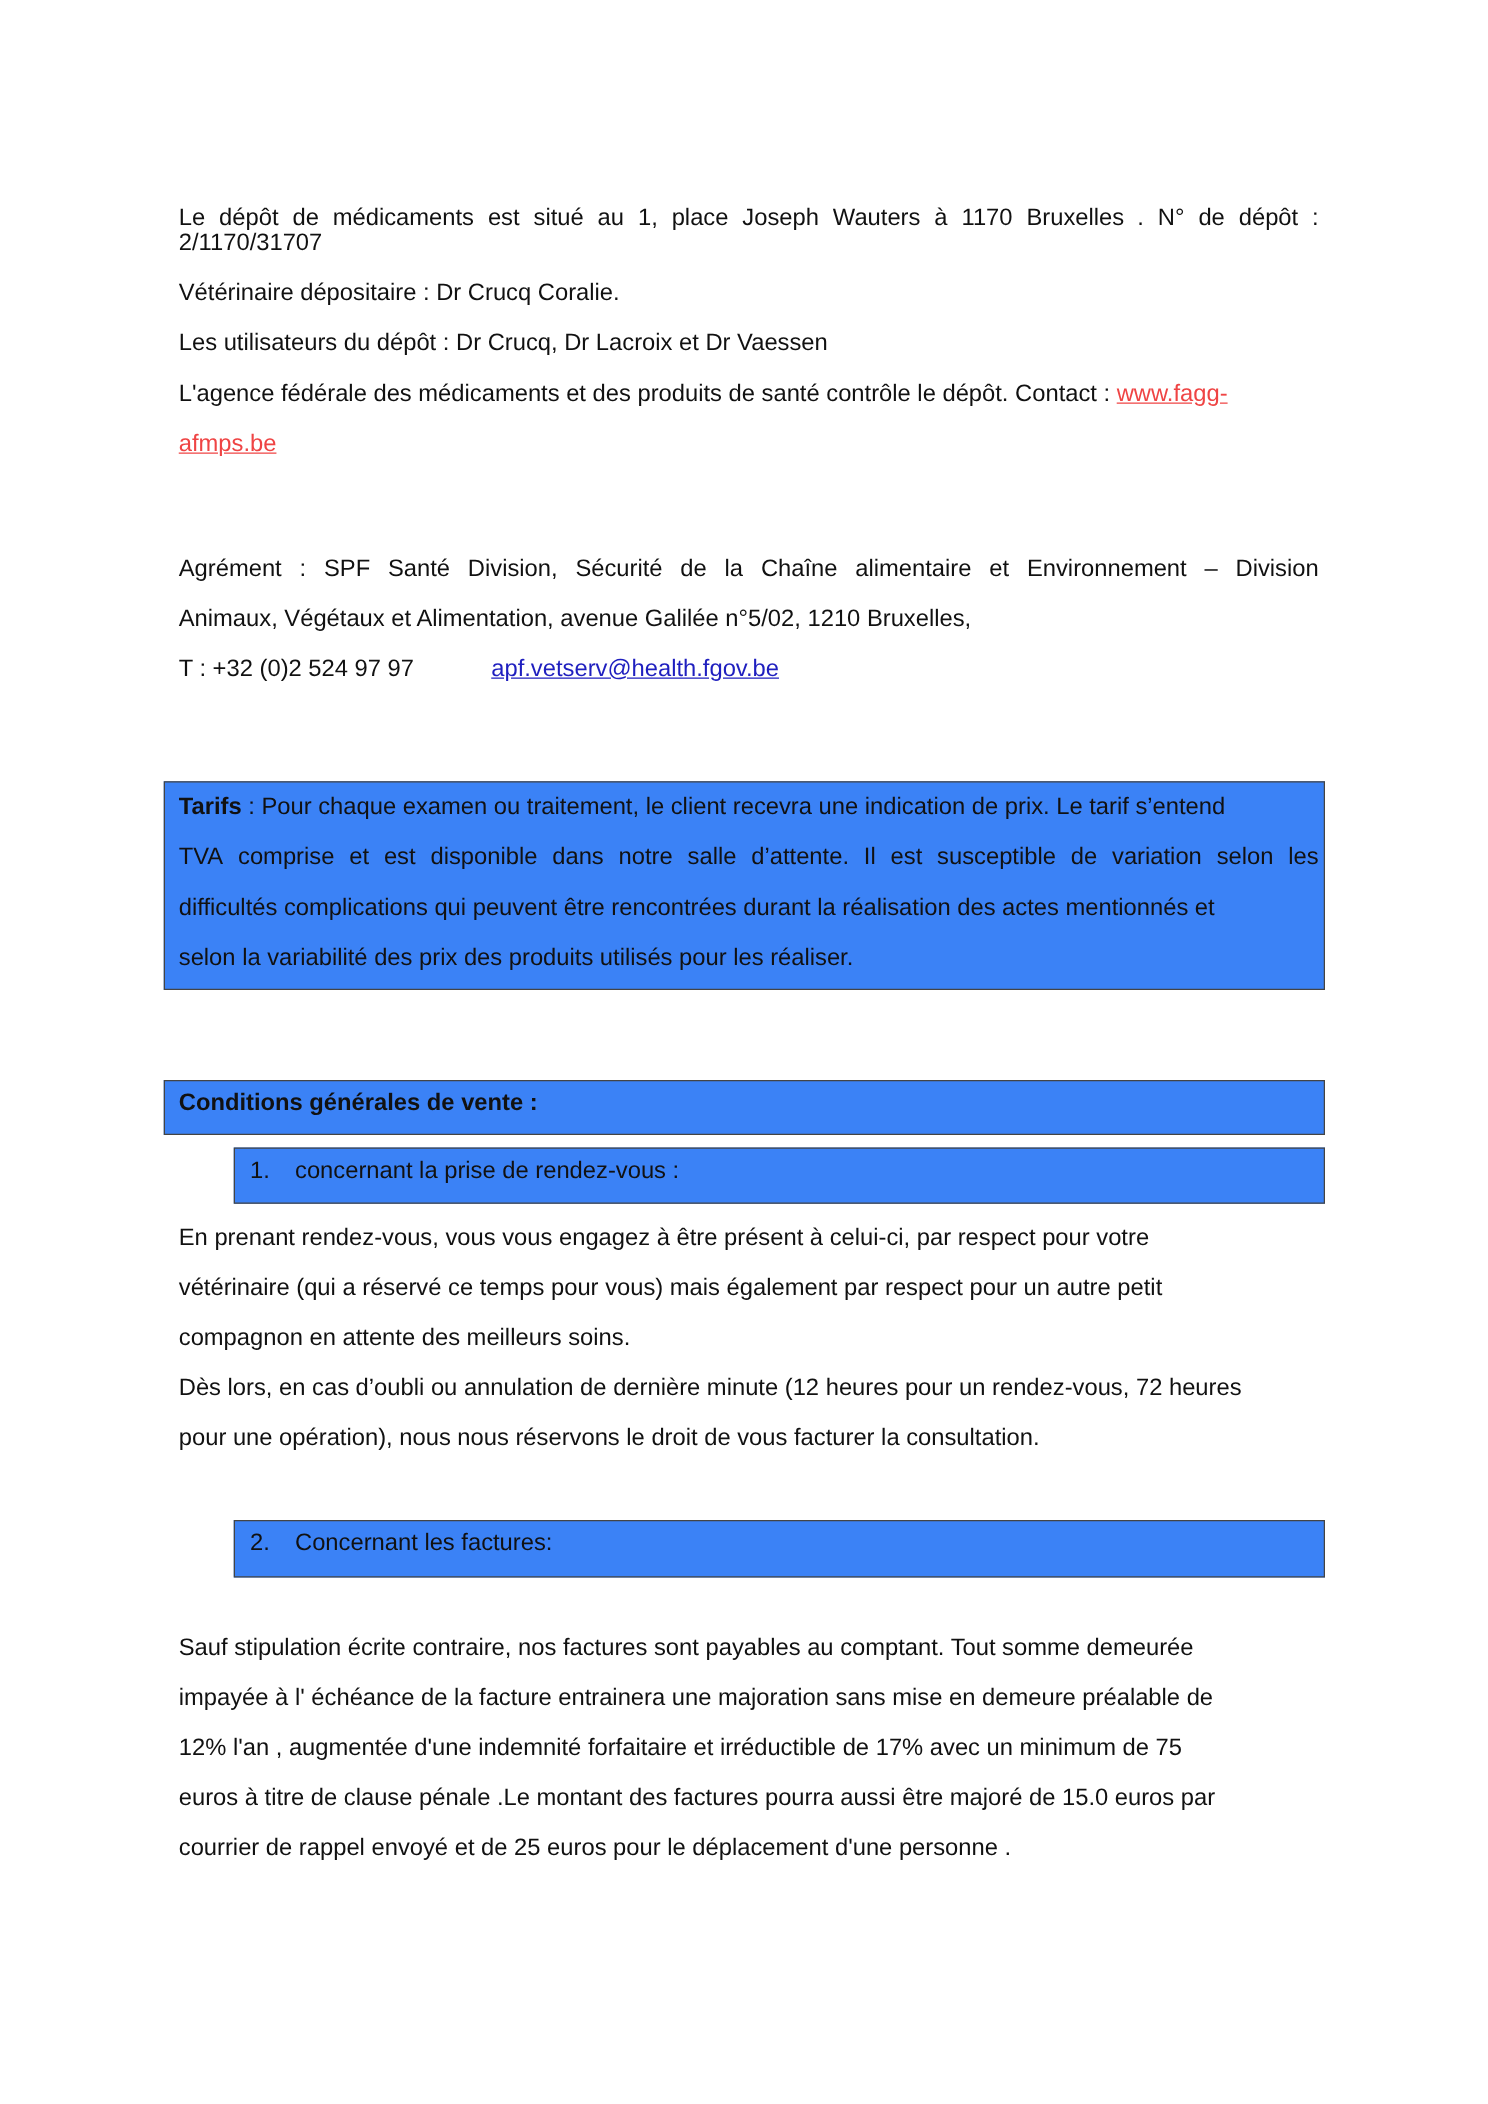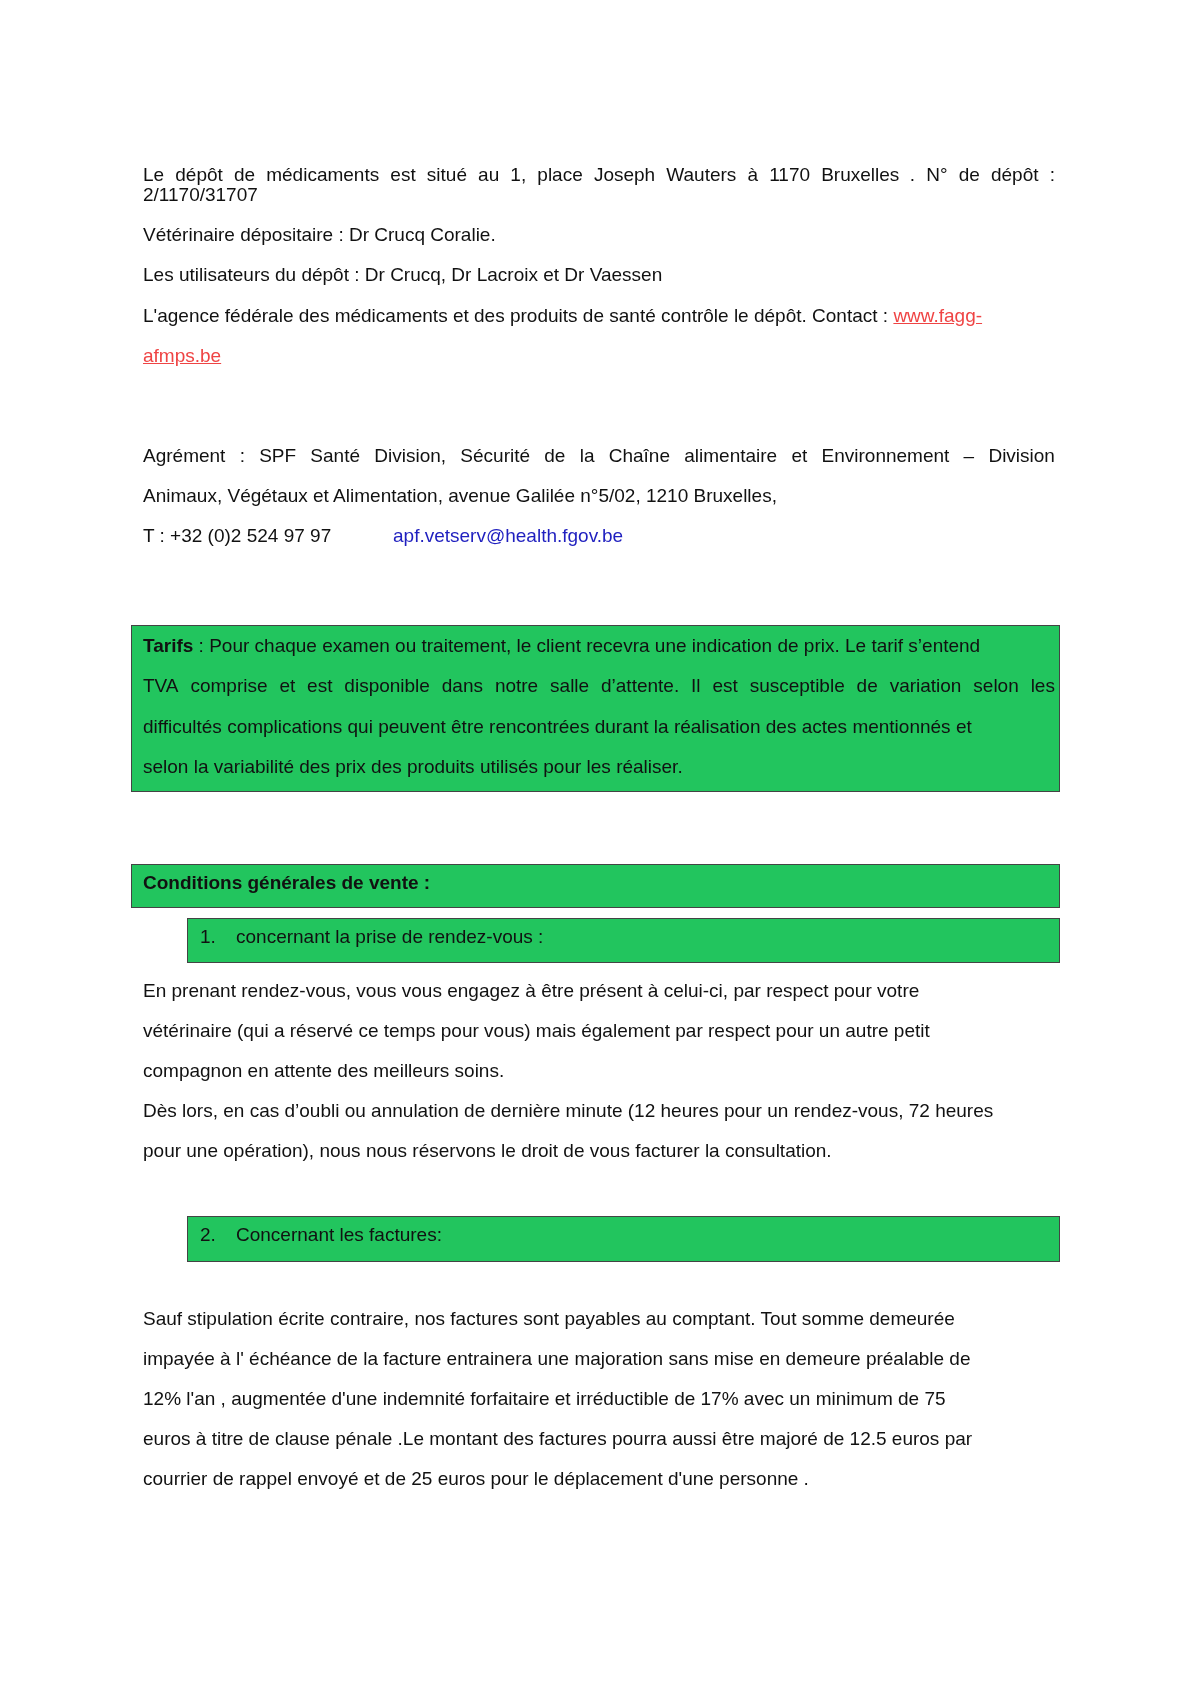--- a/index.html
+++ b/index.html
@@ -4,25 +4,25 @@
 <style>
   html, body { margin: 0; padding: 0; background: #ffffff; }
   body {
     width: 1190px; height: 1683px; position: relative; overflow: hidden;
     font-family: "Liberation Sans", sans-serif; color: #111111;
     font-size: 19px;
   }
   .line { position: absolute; left: 143px; white-space: nowrap; line-height: 24px; }
   .just { width: 912px; display: flex; justify-content: space-between; }
   .just span { white-space: pre; }
-  a.link { color: #1f1fbf; }
+  a.link { color: #1f1fbf; text-decoration: underline; }
   a.blacklink { color: #ef4444; text-decoration: underline; }
   .box {
     position: absolute; border: 1.5px solid #444444; box-sizing: border-box;
-    background: #22c55e;
+    background: #3b82f6;
   }
   .box .inner-line { position: absolute; left: 11px; white-space: nowrap; line-height: 24px; }
   .box .jl { width: 912px; display: flex; justify-content: space-between; }
   .bold { font-weight: bold; }
   .ul { }
   .num { display: inline-block; width: 36px; }
 </style>
 </head>
 <body>
 
@@ -124,14 +124,14 @@
 
 <div class="box" style="left:187px; top:1216px; width:873px; height:46px;">
   <div class="inner-line" style="top:6px; left:12px;">
     <span class="num">2.</span><span>Concernant les factures:</span>
   </div>
 </div>
 
 <div class="line" style="top:1307px;">Sauf stipulation écrite contraire, nos factures sont payables au comptant. Tout somme demeurée</div>
 <div class="line" style="top:1347px;">impayée à l' échéance de la facture entrainera une majoration sans mise en demeure préalable de</div>
 <div class="line" style="top:1387px;">12% l'an , augmentée d'une indemnité forfaitaire et irréductible de 17% avec un minimum de 75</div>
-<div class="line" style="top:1427px;">euros à titre de clause pénale  .Le montant des factures pourra aussi être majoré  de 12.5 euros par</div>
+<div class="line" style="top:1427px;">euros à titre de clause pénale  .Le montant des factures pourra aussi être majoré  de 15.0 euros par</div>
 <div class="line" style="top:1467px;">courrier de rappel envoyé  et de 25 euros pour le déplacement d'une personne .</div>
 
 </body></html>

